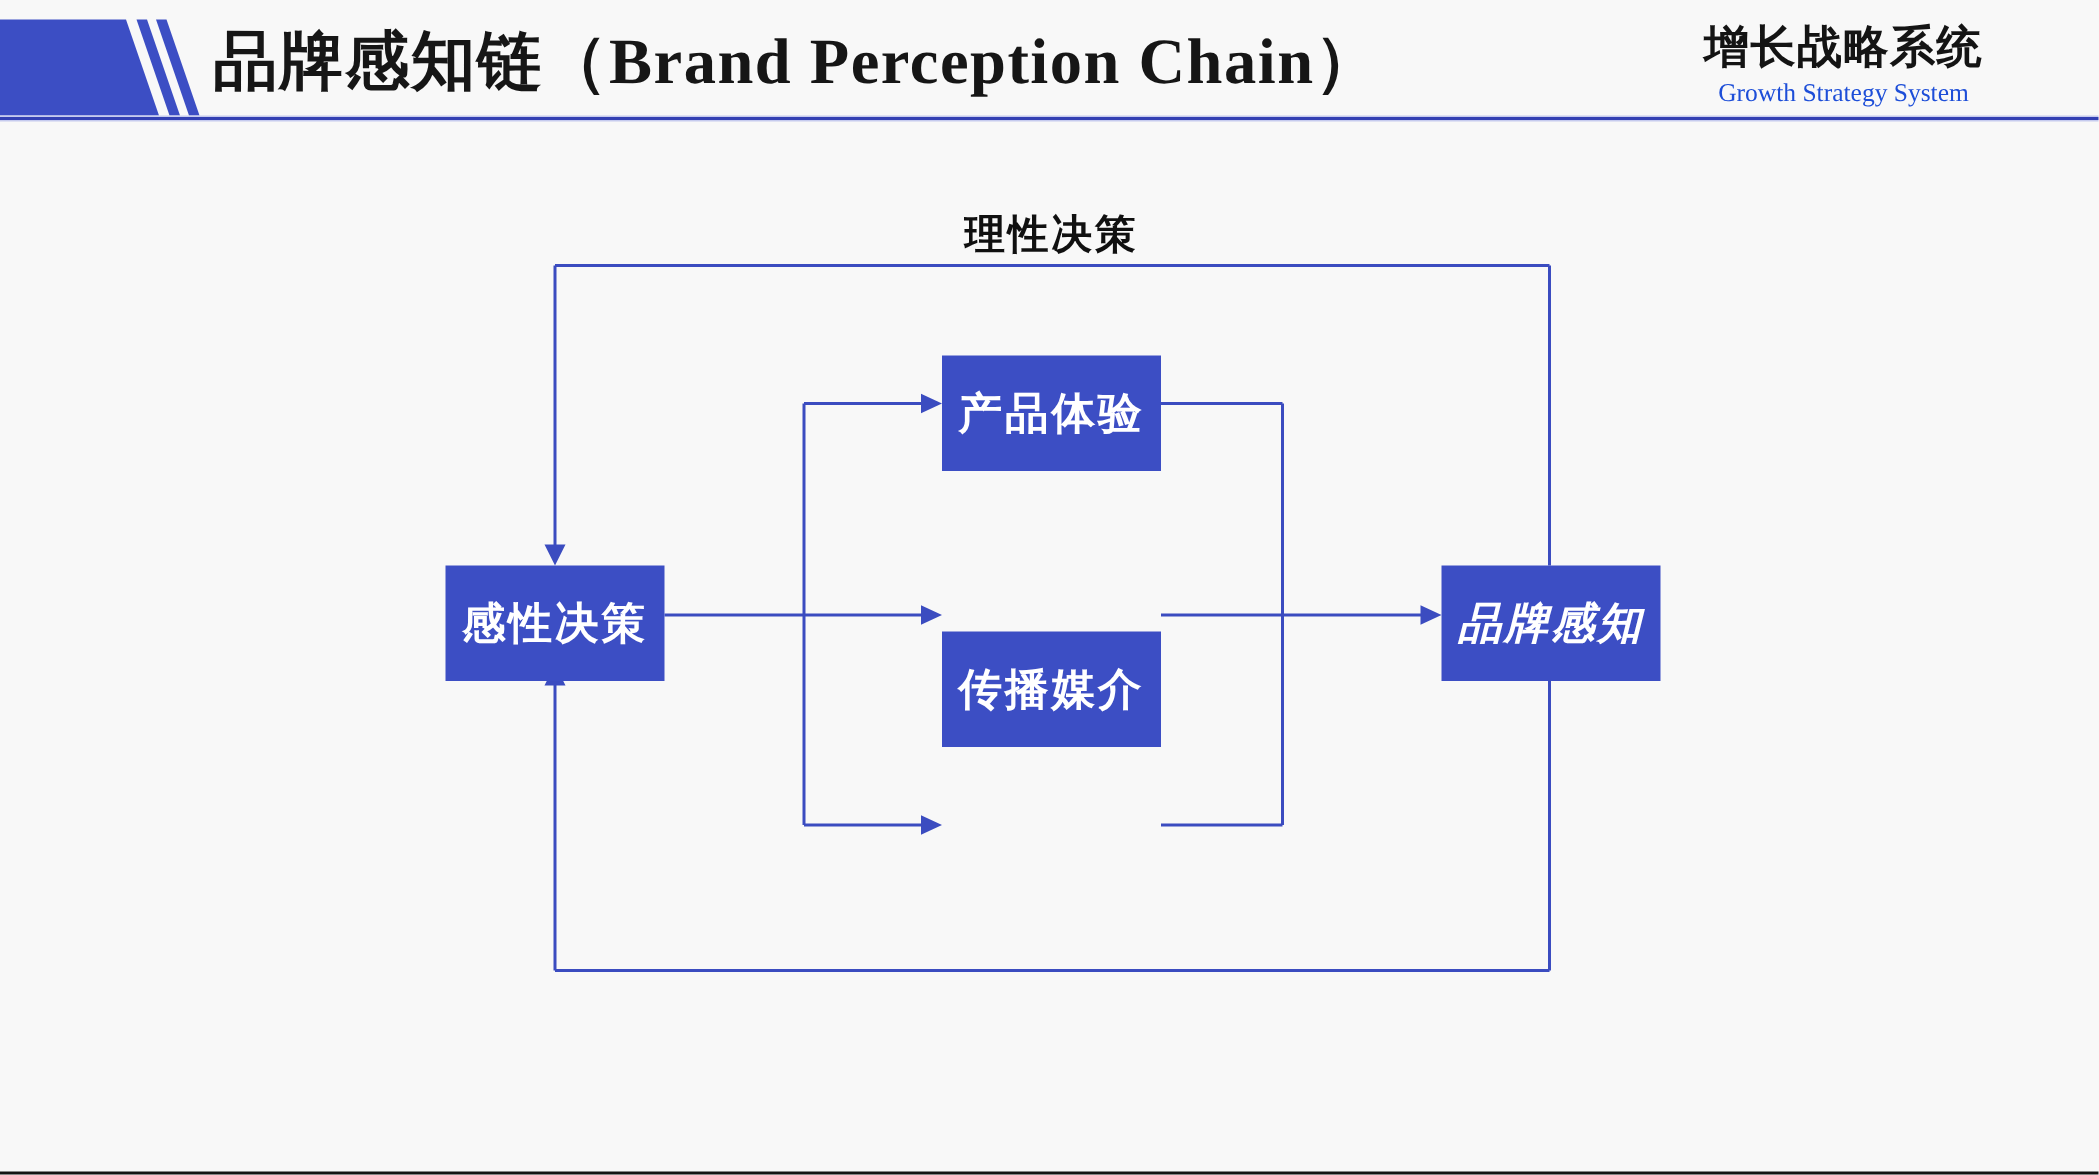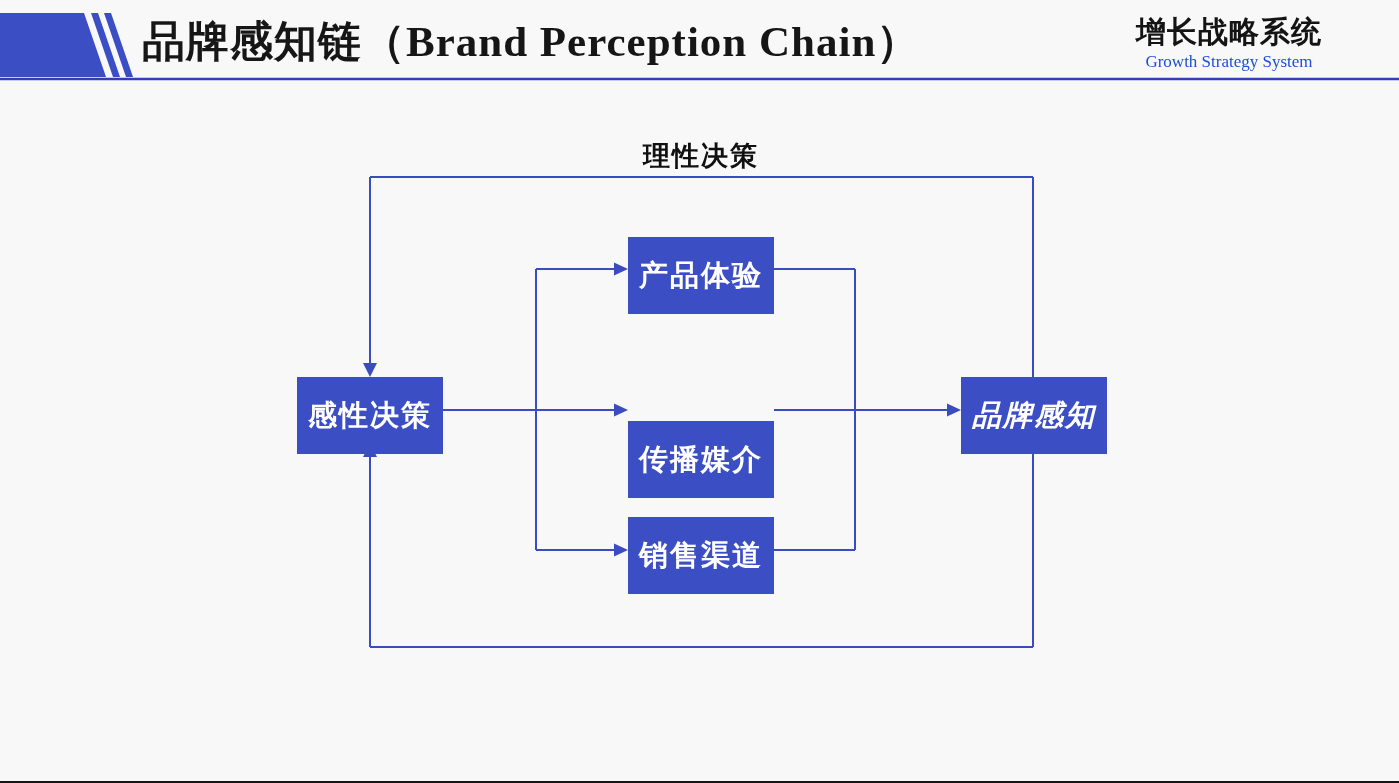--- a/index.html
+++ b/index.html
@@ -103,17 +103,16 @@
       <polygon points="370,377 363,363 377,363"></polygon>
       <polygon points="370,443 363,457 377,457"></polygon>
     </g>
   </svg>
 
   <div class="loop-label label-top">理性决策</div>
 
   <div class="node node-customer">感性决策</div>
   <div class="node node-product">产品体验</div>
   <div class="node node-media">传播媒介</div>
-  <div class="node node-sales">销售渠道</div>
   <div class="node node-brand">品牌感知</div>
 
   <div class="ftr-rule"></div>
 </div>
 
 </body></html>

